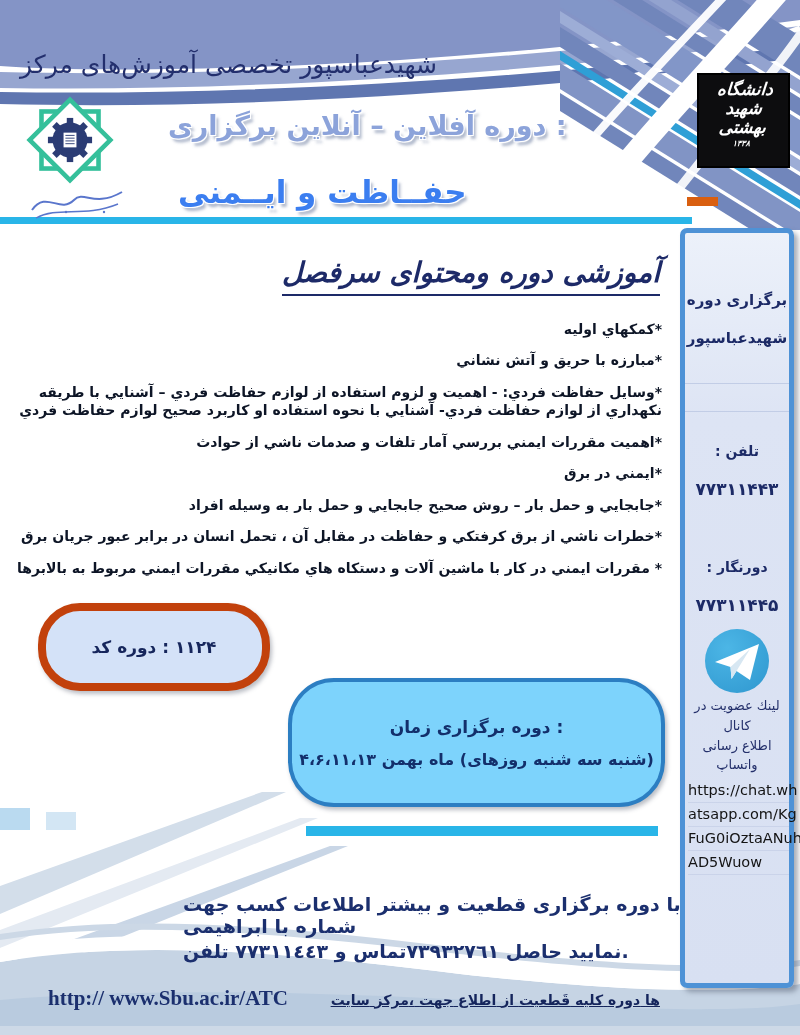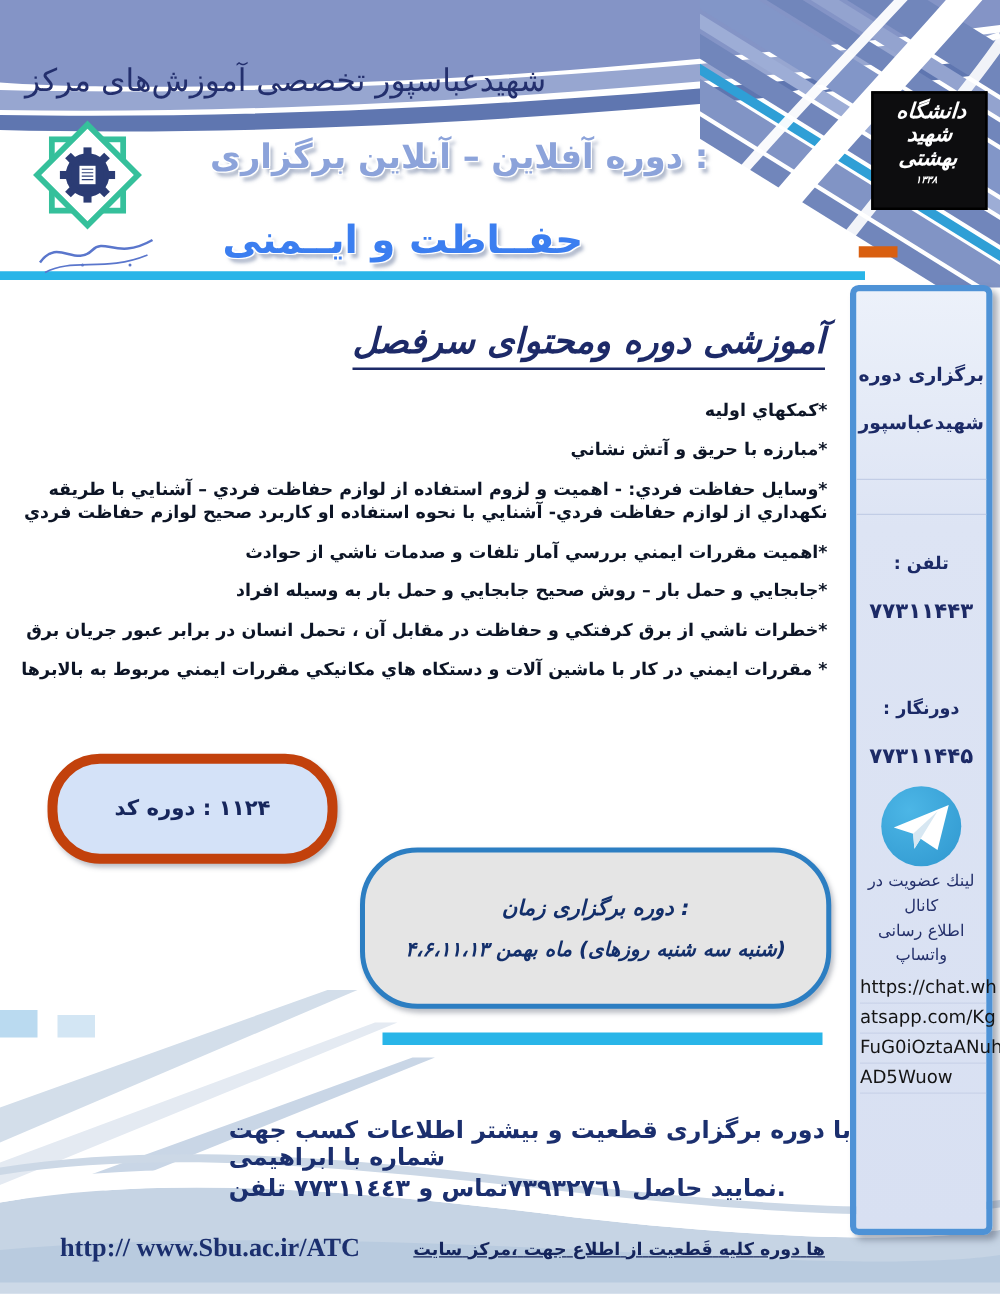--- a/index.html
+++ b/index.html
@@ -30,21 +30,21 @@
   .bullets{right:138px;top:320px;width:650px;direction:rtl;text-align:right;z-index:3;
     color:#0d1526;font-weight:bold;font-size:14px;}
   .bullets .b{margin-bottom:13px;line-height:1.32;}
 
   
   .pill{box-sizing:border-box;display:flex;flex-direction:column;justify-content:center;
     align-items:center;z-index:3;box-shadow:2px 3px 4px rgba(60,70,90,.35);}
   .code-pill{left:38px;top:603px;width:232px;height:88px;border:8px solid #c2410c;
     border-radius:42px;background:#d4e2f8;font-size:17px;font-weight:bold;color:#16265c;}
   .sched-pill{left:288px;top:678px;width:377px;height:129px;border:4px solid #2c7ec2;
-    border-radius:46px;background:#e5e5e5;font-weight:bold;color:#132f6b;font-style:italic;}
+    border-radius:46px;background:#7dd3fc;font-weight:bold;color:#132f6b;}
   .sched-pill .l1{font-size:17px;margin-bottom:13px;}
   .sched-pill .l2{font-size:16px;}
   .cyan-bar{left:306px;top:826px;width:352px;height:10px;background:#29b5e8;z-index:3;}
 
   
   .contact1{left:183px;top:893px;font-size:19px;font-weight:bold;color:#1b2f6e;z-index:5;}
   .contact2{left:183px;top:940px;font-size:19px;font-weight:bold;color:#1b2f6e;z-index:5;}
   .site-url{left:48px;top:986px;font-size:21px;font-weight:bold;color:#1b2f6e;z-index:5;
     font-family:"Liberation Serif",serif;text-decoration:none;}
   .site-note{right:140px;top:992px;font-size:14px;font-weight:bold;color:#15255c;z-index:5;text-decoration:underline;}
@@ -148,20 +148,21 @@
   <div class="abs orange-dash"></div>
   <div class="abs cyan-rule"></div>
 
   <div class="abs heading rev" dir="ltr"><bdi dir="ltr">سرفصل</bdi> <bdi dir="ltr">ومحتوای</bdi> <bdi dir="ltr">دوره</bdi> <bdi dir="ltr">آموزشی</bdi></div>
 
   <div class="abs bullets">
     <div class="b">*كمكهاي اوليه</div>
     <div class="b">*مبارزه با حريق و آتش نشاني</div>
     <div class="b">*وسايل حفاظت فردي: - اهميت و لزوم استفاده از لوازم حفاظت فردي – آشنايي با طريقه نكهداري از لوازم حفاظت فردي- آشنايي با نحوه استفاده او كاربرد صحيح لوازم حفاظت فردي</div>
     <div class="b">*اهميت مقررات ايمني بررسي آمار تلفات و صدمات ناشي از حوادث</div>
+    <div class="b">*ايمني در برق</div>
     <div class="b">*جابجايي و حمل بار – روش صحيح جابجايي و حمل بار به وسيله افراد</div>
     <div class="b">*خطرات ناشي از برق كرفتكي و حفاظت در مقابل آن ، تحمل انسان در برابر عبور جريان برق</div>
     <div class="b">* مقررات ايمني در كار با ماشين آلات و دستكاه هاي مكانيكي مقررات ايمني مربوط به بالابرها</div>
   </div>
 
   <div class="abs pill code-pill">
     <div class="rev" dir="ltr"><bdi dir="ltr">كد</bdi> <bdi dir="ltr">دوره</bdi> <bdi dir="ltr">:</bdi> <bdi dir="ltr">۱۱۲۴</bdi></div>
   </div>
 
   <div class="abs pill sched-pill">

